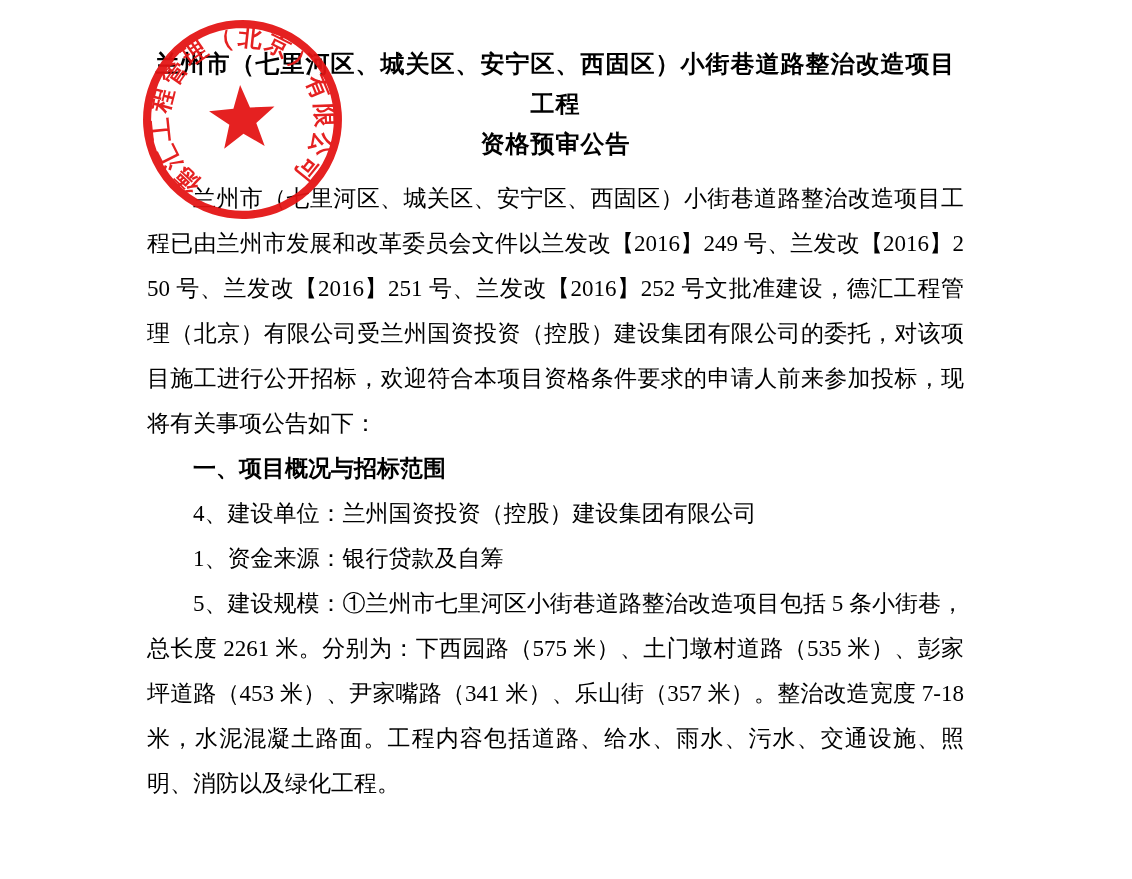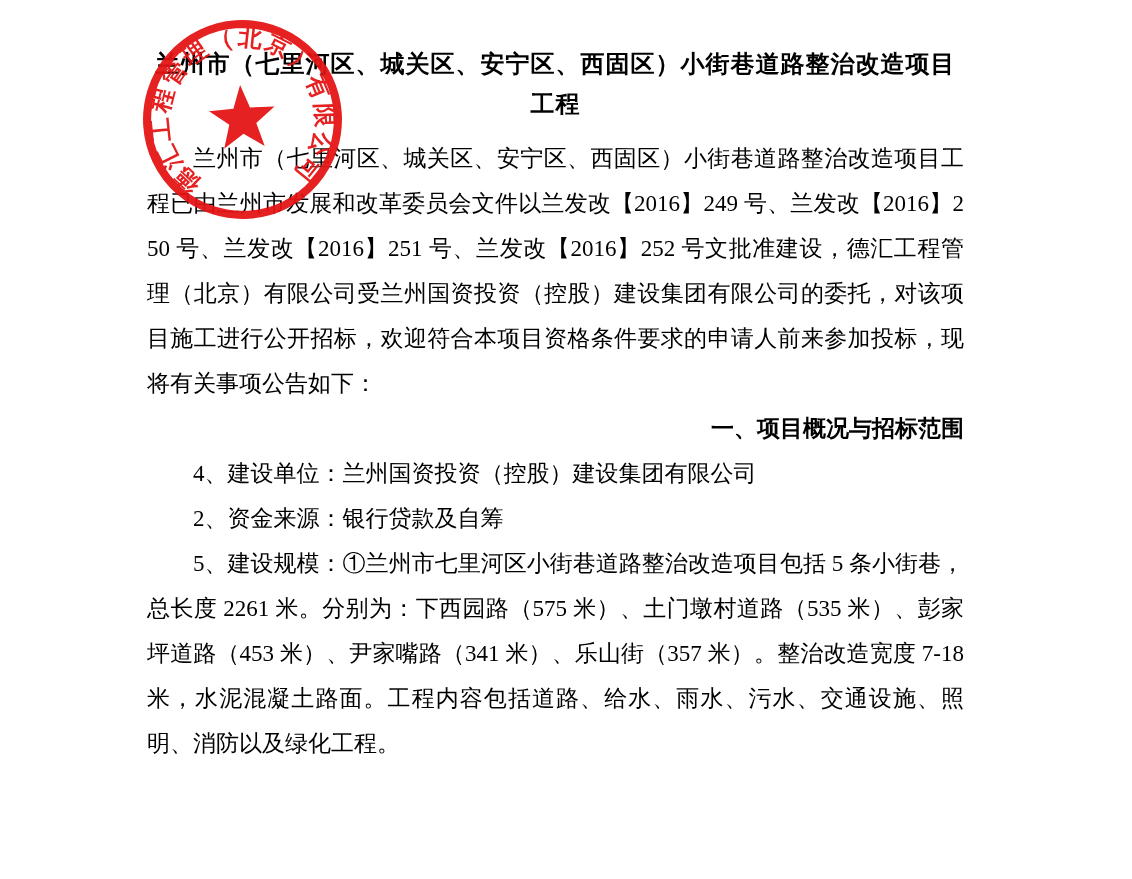--- a/index.html
+++ b/index.html
@@ -29,21 +29,21 @@
   .title-block { margin-bottom: 12px; }
   .para {
     font-size: 23px;
     line-height: 45px;
     text-align: justify;
     text-indent: 2em;
     word-break: break-all;
   }
   .heading {
     font-weight: 700;
-    text-align: right;
+    text-align: left;
   }
   .stamp {
     position: absolute;
     left: 141px;
     top: 15px;
     width: 203px;
     height: 209px;
     opacity: 0.94;
   }
   .stamp .ring {
@@ -61,31 +61,32 @@
   }
 </style>
 </head>
 <body>
 
 <div class="page">
   <div class="doc">
 
     <div class="title-block">
       <div class="title-line">兰州市（七里河区、城关区、安宁区、西固区）小街巷道路整治改造项目工程</div>
+      <div class="title-line">资格预审公告</div>
     </div>
 
     <p class="para">兰州市（七里河区、城关区、安宁区、西固区）小街巷道路整治改造项目工程已由兰州市发展和改革委员会文件以兰发改【2016】249 号、兰发改【2016】250 号、兰发改【2016】251 号、兰发改【2016】252 号文批准建设，德汇工程管理（北京）有限公司受兰州国资投资（控股）建设集团有限公司的委托，对该项目施工进行公开招标，欢迎符合本项目资格条件要求的申请人前来参加投标，现将有关事项公告如下：</p>
 
     <p class="para heading">一、项目概况与招标范围</p>
 
 
     <p class="para">4、建设单位：兰州国资投资（控股）建设集团有限公司</p>
 
 
-    <p class="para">2、资金来源：银行贷款及自筹</p>
+    <p class="para">1、资金来源：银行贷款及自筹</p>
 
     <p class="para">5、建设规模：①兰州市七里河区小街巷道路整治改造项目包括 5 条小街巷，总长度 2261 米。分别为：下西园路（575 米）、土门墩村道路（535 米）、彭家坪道路（453 米）、尹家嘴路（341 米）、乐山街（357 米）。整治改造宽度 7-18 米，水泥混凝土路面。工程内容包括道路、给水、雨水、污水、交通设施、照明、消防以及绿化工程。</p>
   </div>
 
   <svg class="stamp" viewBox="0 0 200 200" aria-hidden="true">
     <g transform="rotate(-4 100 100)">
       <circle class="ring" cx="100" cy="100" r="94"></circle>
       <polygon class="star" points="100,66 108.2,88.7 132.3,89.5 113.3,104.3 120,127.5 100,114 80,127.5 86.7,104.3 67.7,89.5 91.8,88.7"></polygon>
       <path id="sealArc" d="M 58.1 159.8 A 73 73 0 1 1 141.9 159.8" fill="none"></path>
       <text text-anchor="middle">

